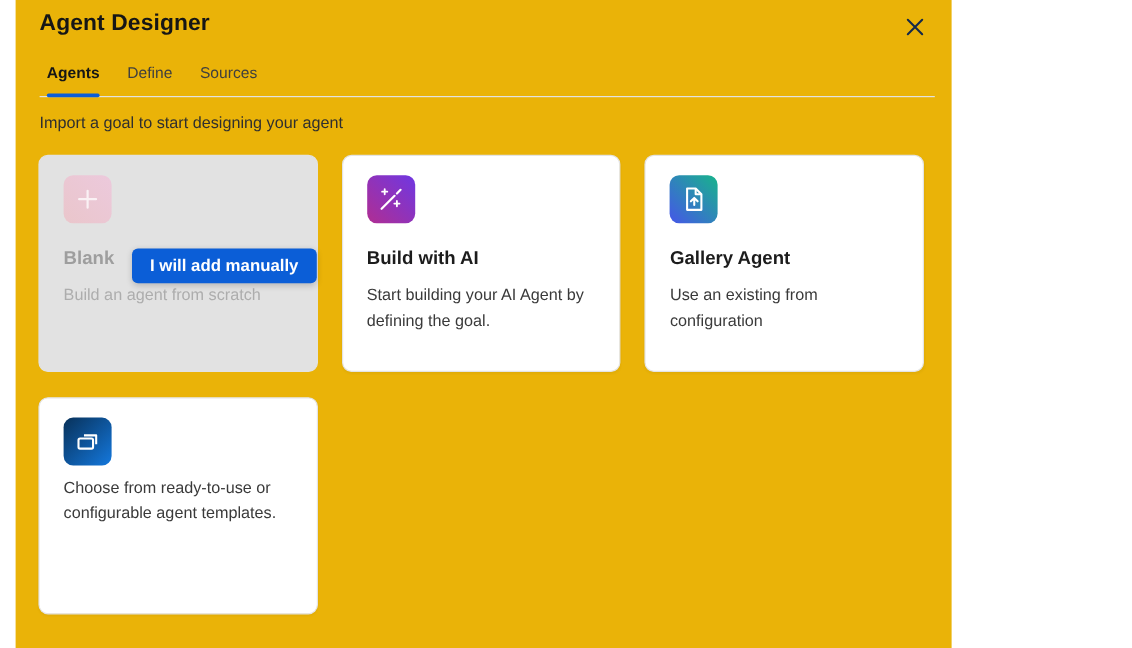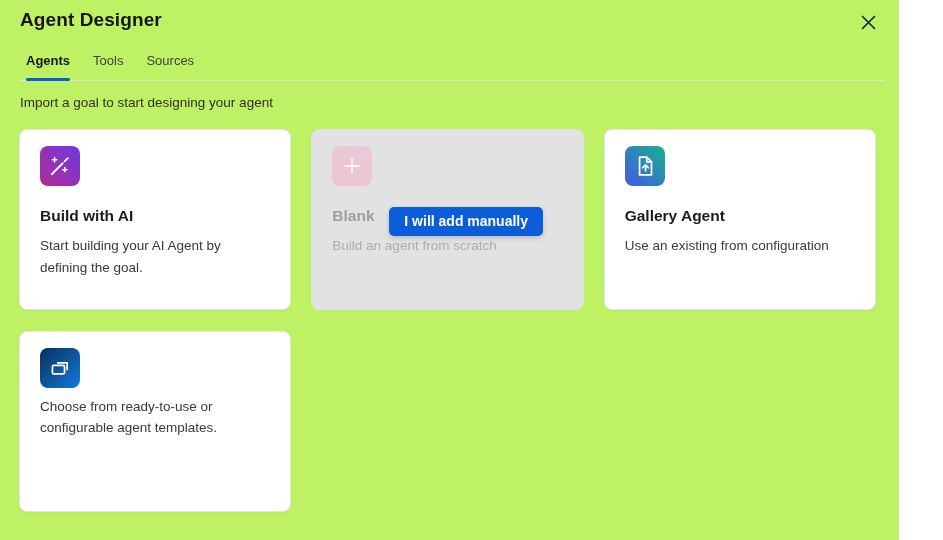--- a/index.html
+++ b/index.html
@@ -5,21 +5,21 @@
   * { margin: 0; padding: 0; box-sizing: border-box; }
   html, body { background: #ffffff; }
   body {
     font-family: "Liberation Sans", "DejaVu Sans", sans-serif;
     color: #1a1a1a;
     width: 943px;
     height: 540px;
     overflow: hidden;
     position: relative;
   }
-  .page { width: 899px; height: 540px; background: #bef264; }
+  .page { width: 780px; height: 540px; background: #eab308; margin-left: 13px; }
 
   
   .header {
     display: flex;
     justify-content: space-between;
     align-items: flex-start;
     padding: 9px 20px 0 20px;
   }
   .dialog-title {
     font-size: 19px;
@@ -153,52 +153,52 @@
       <span>
         <svg width="17" height="17" viewBox="0 0 17 17">
           <path d="M2.5 2.5 L14.5 14.5 M14.5 2.5 L2.5 14.5" stroke="#13294b" stroke-width="1.7" stroke-linecap="round"></path>
         </svg>
       </span>
     </button>
   </div>
 
   <div class="tabs-wrap">
     <button class="tab active">Agents</button>
-    <button class="tab">Tools</button>
+    <button class="tab">Define</button>
     <button class="tab">Sources</button>
   </div>
 
   <div class="subtitle">Import a goal to start designing your agent</div>
 
   <div class="grid">
+
+    <div class="card disabled">
+      <div class="tile blank">
+        <svg width="26" height="26" viewBox="0 0 24 24">
+          <path d="M12 5.5 V18.5 M5.5 12 H18.5" stroke="#ffffff" stroke-opacity="0.75" stroke-width="1.7" stroke-linecap="round"></path>
+        </svg>
+      </div>
+      <div class="card-title">Blank</div>
+      <div class="card-desc">Build an agent from scratch</div>
+      <button class="overlay-btn">I will add manually</button>
+    </div>
 
     <div class="card">
       <div class="tile wand">
         <svg width="26" height="26" viewBox="0 0 24 24" fill="none">
           <path d="M4.6 19.4 L14.6 9.4" stroke="#ffffff" stroke-width="1.7" stroke-linecap="round"></path>
           <path d="M16.4 7.6 L19.2 4.8" stroke="#ffffff" stroke-width="1.7" stroke-linecap="round"></path>
           <path d="M7 4.2 V8.2 M5 6.2 H9" stroke="#ffffff" stroke-width="1.4" stroke-linecap="round"></path>
           <path d="M16.4 13.4 V17.4 M14.4 15.4 H18.4" stroke="#ffffff" stroke-width="1.4" stroke-linecap="round"></path>
         </svg>
       </div>
       <div class="card-title">Build with AI</div>
       <div class="card-desc">Start building your AI Agent by defining the goal.</div>
     </div>
 
-    <div class="card disabled">
-      <div class="tile blank">
-        <svg width="26" height="26" viewBox="0 0 24 24">
-          <path d="M12 5.5 V18.5 M5.5 12 H18.5" stroke="#ffffff" stroke-opacity="0.75" stroke-width="1.7" stroke-linecap="round"></path>
-        </svg>
-      </div>
-      <div class="card-title">Blank</div>
-      <div class="card-desc">Build an agent from scratch</div>
-      <button class="overlay-btn">I will add manually</button>
-    </div>
-
     <div class="card">
       <div class="tile import">
         <svg width="26" height="26" viewBox="0 0 24 24" fill="none">
           <path d="M7 3.8 H13.6 L18 8.2 V20.2 H7 Z" stroke="#ffffff" stroke-width="1.6" stroke-linejoin="round"></path>
           <path d="M13.6 3.8 V8.2 H18" stroke="#ffffff" stroke-width="1.6" stroke-linejoin="round"></path>
           <path d="M12.5 16.4 V11.2 M9.9 13.6 L12.5 11 L15.1 13.6" stroke="#ffffff" stroke-width="1.6" stroke-linecap="round" stroke-linejoin="round"></path>
         </svg>
       </div>
       <div class="card-title">Gallery Agent</div>
       <div class="card-desc">Use an existing from configuration</div>

